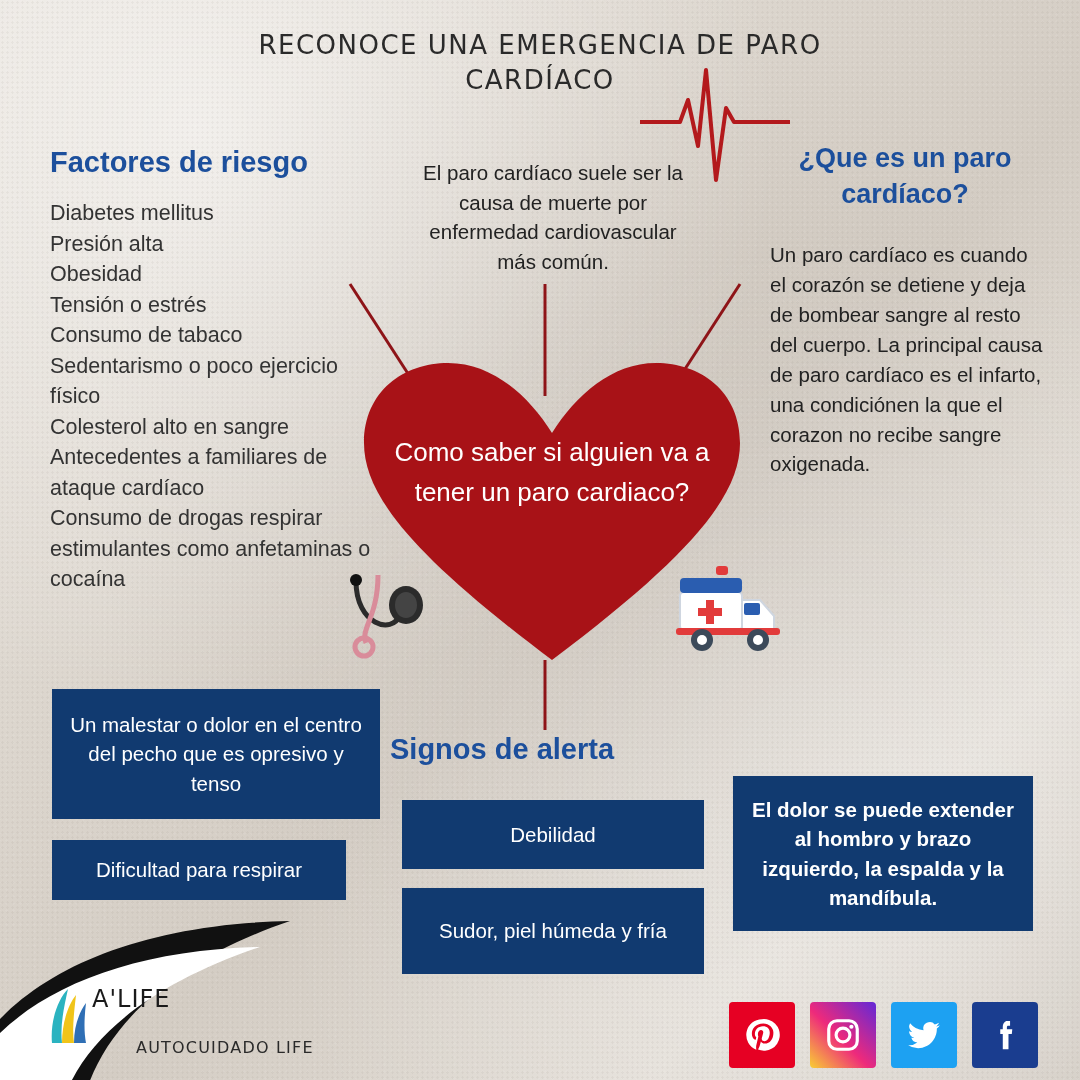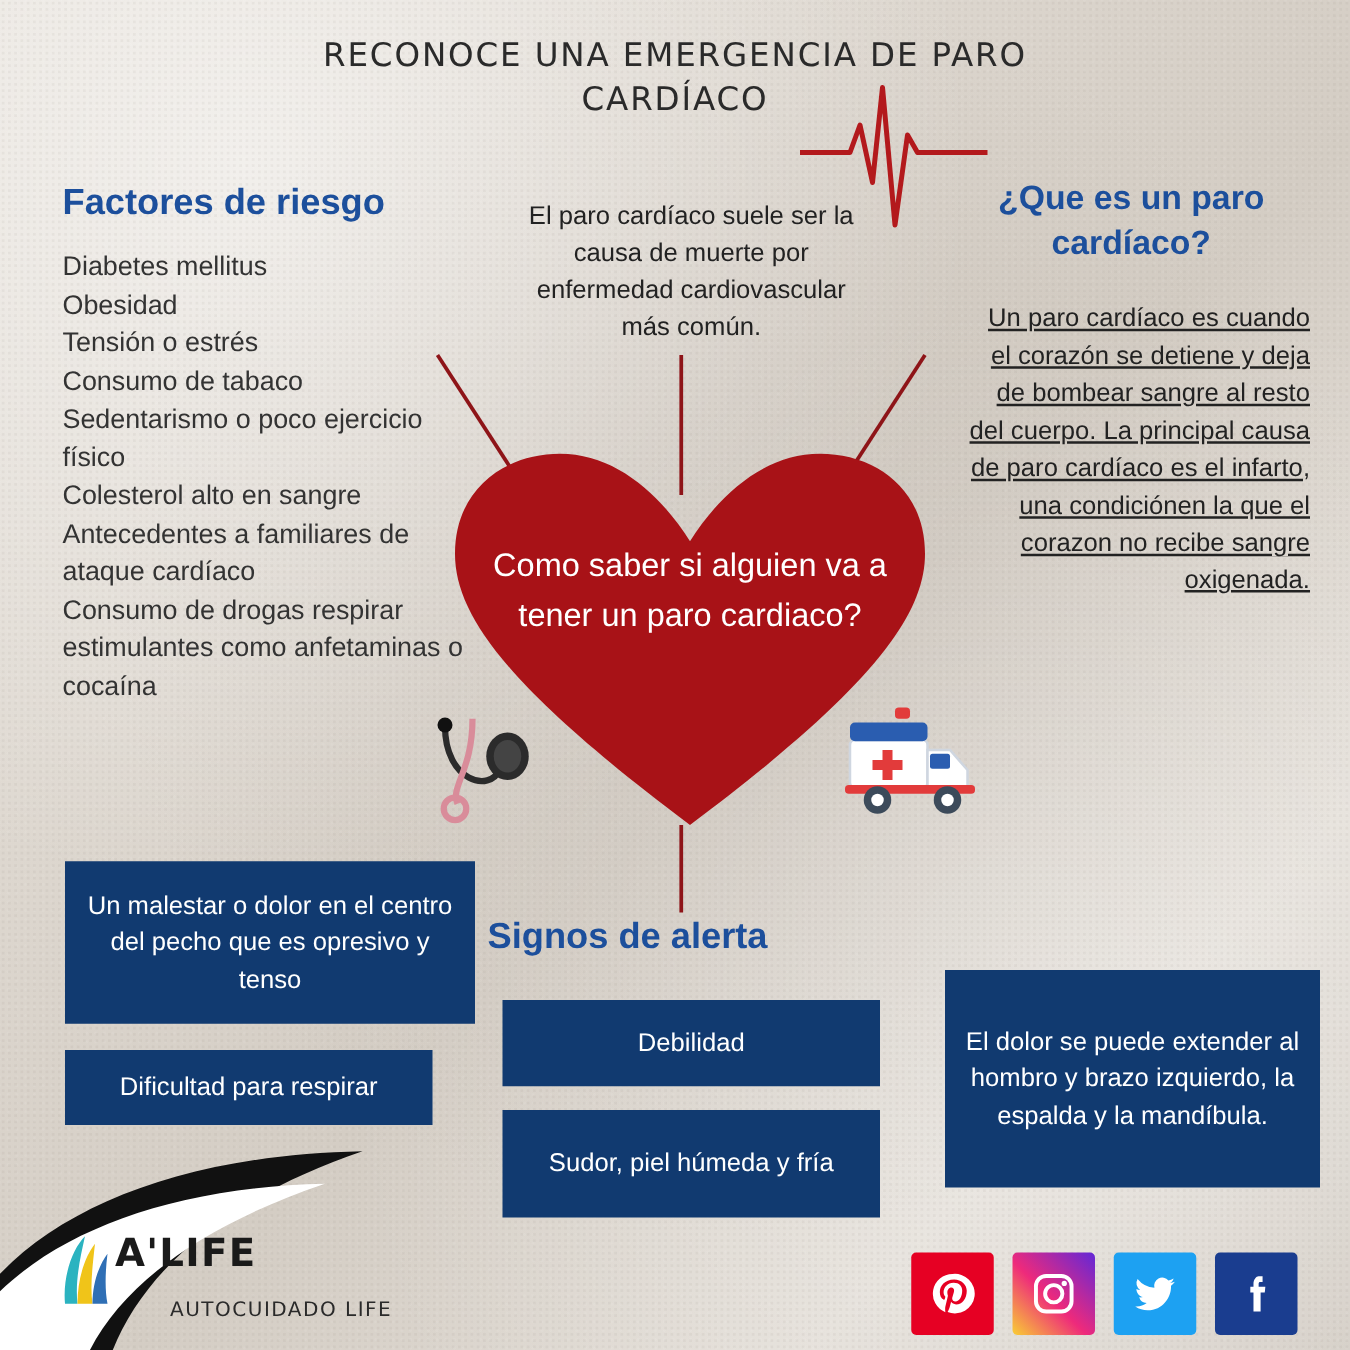--- a/index.html
+++ b/index.html
@@ -61,21 +61,21 @@
     position:absolute;left:50px;top:198px;width:330px;
     font-size:21.5px;color:#333;line-height:1.42;
   }
   .risk-list div{white-space:pre-wrap;}
   .intro{
     position:absolute;left:408px;top:158px;width:290px;
     text-align:center;font-size:20.5px;color:#222;line-height:1.45;
   }
   .def{
     position:absolute;left:770px;top:240px;width:278px;
-    text-align:right;font-size:20.5px;color:#222;line-height:1.46;text-decoration:underline;
+    text-align:left;font-size:20.5px;color:#222;line-height:1.46;
   }
 
   
   .heart-wrap{position:absolute;left:352px;top:355px;width:400px;height:310px;}
   .heart-text{
     position:absolute;left:392px;top:432px;width:320px;
     text-align:center;color:#fff;font-size:26px;line-height:1.55;
   }
 
   
@@ -86,28 +86,28 @@
     position:absolute;background:#113a70;color:#fff;
     display:flex;align-items:center;justify-content:center;
     text-align:center;font-size:20.5px;line-height:1.42;padding:6px 12px;
     box-sizing:border-box;
   }
   #box-chest{left:52px;top:689px;width:328px;height:130px;}
   #box-breath{left:52px;top:840px;width:294px;height:60px;}
   #box-weak{left:402px;top:800px;width:302px;height:69px;}
   #box-sweat{left:402px;top:888px;width:302px;height:86px;}
   #box-nausea{left:740px;top:692px;width:300px;height:64px;}
-  #box-pain{left:756px;top:776px;width:300px;height:174px;}
+  #box-pain{left:733px;top:776px;width:300px;height:155px;font-weight:bold;}
 
   
   .swoosh{position:absolute;left:-40px;top:905px;width:520px;height:220px;}
   .logo-text{
     position:absolute;left:92px;top:985px;
     font-family:"DejaVu Sans", sans-serif;
-    font-size:31px;color:#1a1a1a;letter-spacing:1px;font-weight:bold;
+    font-size:24px;color:#1a1a1a;letter-spacing:1px;
   }
   .logo-sub{
     position:absolute;left:136px;top:1038px;
     font-family:"DejaVu Sans", sans-serif;
     font-size:16px;color:#2a2a2a;letter-spacing:1.2px;
     text-transform:uppercase;
   }
   .brand-mark{position:absolute;left:46px;top:985px;width:44px;height:62px;}
 
   
@@ -134,20 +134,21 @@
     <span class="l2">cardíaco</span>
   </div>
 
   <svg class="ecg" viewBox="0 0 150 130">
     <polyline points="0,62 28,62 40,62 48,40 58,86 66,10 76,120 86,48 94,62 150,62" fill="none" stroke="#b3191c" stroke-width="4" stroke-linejoin="round" stroke-linecap="round"></polyline>
   </svg>
 
   <div class="h-left">Factores de riesgo</div>
   <div class="risk-list">
     <div>Diabetes mellitus</div>
+    <div>Presión alta</div>
     <div>Obesidad</div>
     <div>Tensión o estrés</div>
     <div>Consumo de tabaco</div>
     <div>Sedentarismo o poco ejercicio físico</div>
     <div>Colesterol alto en sangre</div>
     <div>Antecedentes a familiares de ataque cardíaco</div>
     <div>Consumo de drogas respirar estimulantes como anfetaminas o cocaína</div>
   </div>
 
   <div class="intro">El paro cardíaco suele ser la causa de muerte por enfermedad cardiovascular más común.</div>

